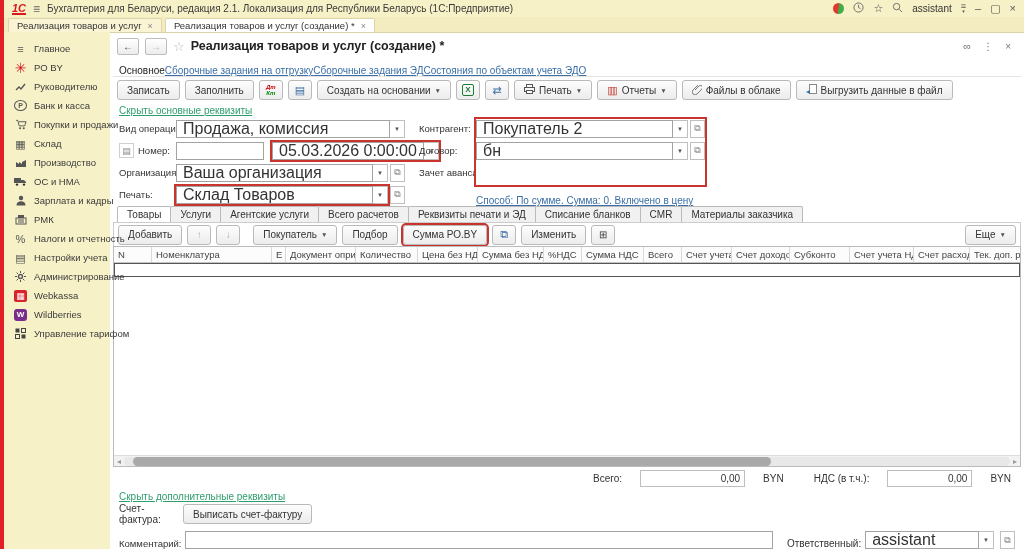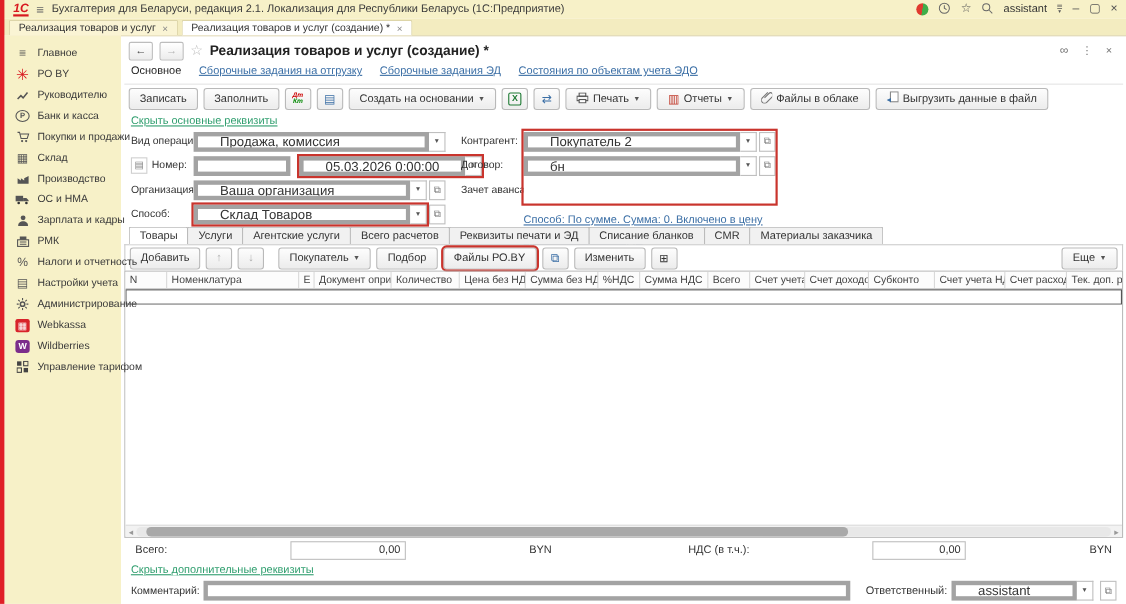--- a/index.html
+++ b/index.html
@@ -31,21 +31,21 @@
   .wk{background:#d8232a;color:#fff;border-radius:2px;font-size:9px;width:12px;height:12px}
   .wb{background:#7b2d8b;color:#fff;border-radius:3px;font-size:8px;font-weight:bold;width:12px;height:12px}
   
   .main{position:absolute;left:110px;top:32px;right:0;bottom:0;background:#fff;border-top:1px solid #d9d2a8;display:flex;flex-direction:column;padding:0 3px}
   .fhdr{height:26px;display:flex;align-items:center;gap:6px;padding:0 4px}
   .navbtn{width:22px;height:17px;border:1px solid #bdbdbd;border-radius:2px;background:linear-gradient(#fff,#ececec);display:inline-flex;align-items:center;justify-content:center;font-size:10px;color:#444;cursor:pointer}
   .navbtn.dis{color:#b5b5b5}
   .star{color:#b9b9b9;font-size:13px;cursor:pointer}
   .ftitle{font-size:12.5px;font-weight:bold;color:#222;white-space:nowrap}
   .fhdr-icons{margin-left:auto;display:flex;align-items:center;gap:12px;padding-right:6px;color:#777}
-  .navrow{height:18px;display:flex;align-items:flex-start;gap:16px;padding:0 6px;border-bottom:1px solid #e4e4e4}
+  .navrow{height:18px;display:flex;align-items:flex-end;gap:0;padding:0 6px;border-bottom:1px solid #e4e4e4}
   .navactive{color:#222}
   .blink{color:#3a6ea5;text-decoration:underline;cursor:pointer;white-space:nowrap}
   .glink{color:#2f9e6e;text-decoration:underline;cursor:pointer}
   
   .toolbar{height:26px;display:flex;align-items:center;gap:5px;padding:0 4px}
   .btn{display:inline-flex;align-items:center;gap:4px;height:20px;padding:0 9px;border:1px solid #b9b9b9;border-radius:3px;background:linear-gradient(#fdfdfd,#ececec);font-size:10px;color:#333;cursor:pointer;white-space:nowrap}
   .btn.primary{background:linear-gradient(#ffe173,#fcd24c);border-color:#cfa43c;font-weight:bold}
   .btn.iconb{width:24px;padding:0;justify-content:center}
   .caret{font-size:6.5px;color:#555}
   .dtkt{display:flex;flex-direction:column;font-size:6px;line-height:6px;font-weight:bold}
@@ -53,21 +53,21 @@
   .xls{color:#1e7b34;border:1px solid #1e7b34;font-size:8px;font-weight:bold;padding:0 2px;border-radius:2px;line-height:10px}
   .bluei{color:#3a6ea5;font-size:11px}
   .redi{color:#c0392b;font-size:11px}
   .hiderow{height:14px;display:flex;align-items:center;padding:0 6px}
   
   .fields{height:88px;display:flex;padding:2px 6px 0 6px;gap:14px}
   .fcolL{width:286px}
   .fcolR{width:286px}
   .frow{display:flex;align-items:center;height:19px;margin-bottom:3px}
   .flb{width:57px;min-width:57px;font-size:9.5px;color:#333;white-space:nowrap;overflow:hidden}
-  .inp{border:4px solid #a3a3a3;height:18px;display:flex;align-items:center;padding:0 20px;background:#fff;font-size:12px;white-space:nowrap;overflow:hidden;flex:1;cursor:text}
+  .inp{border:1px solid #a3a3a3;height:18px;display:flex;align-items:center;padding:0 6px;background:#fff;font-size:16px;white-space:nowrap;overflow:hidden;flex:1;cursor:text}
   .dd{width:15px;min-width:15px;height:18px;border:1px solid #bfbfbf;border-left:none;display:flex;align-items:center;justify-content:center;font-size:6px;color:#555;background:#fff;cursor:pointer}
   .openb{width:15px;min-width:15px;height:18px;display:flex;align-items:center;justify-content:center;border:1px solid #bfbfbf;margin-left:2px;color:#777;font-size:9px;background:#fff;cursor:pointer}
   .redbox{outline:2px solid #c9342d}
   .grp{display:flex;align-items:center;flex:1}
   .numic{width:15px;min-width:15px;height:15px;border:1px solid #cfcfcf;display:flex;align-items:center;justify-content:center;color:#888;font-size:9px;margin-right:4px;cursor:pointer}
   .redgroup{flex:1;outline:2px solid #c9342d}
   .rrow{display:flex;align-items:center;height:19px;margin-bottom:3px}
   .linkrow{height:17px;display:flex;align-items:flex-end;padding-left:57px}
   
   .gtabs{height:17px;display:flex;align-items:flex-end;padding:0 4px}
@@ -80,29 +80,29 @@
   .gridframe{flex:1;border:1px solid #bbb;display:flex;flex-direction:column;overflow:hidden}
   .ghead{height:16px;display:flex;border-bottom:1px solid #c5c5c5;background:#fcfcfc;overflow:hidden}
   .gh{display:flex;align-items:center;padding:0 4px;border-right:1px solid #d9d9d9;color:#444;font-size:9.5px;white-space:nowrap;overflow:hidden;cursor:pointer}
   .cursorrow{height:14px;border:1px solid #555;margin:0;background:#fff;cursor:pointer}
   .gbody{flex:1;background:#fff}
   .hscroll{height:11px;border-top:1px solid #ddd;background:#f2f2f2;display:flex;align-items:center}
   .harrow{width:10px;color:#999;font-size:8px;text-align:center;cursor:pointer}
   .htrack{flex:1;height:9px;background:#e8e8e8;border-radius:5px;position:relative}
   .hthumb{position:absolute;left:1%;width:72%;top:0;height:9px;background:#a9a9a9;border-radius:5px;cursor:grab}
   
-  .totrow{height:22px;display:flex;align-items:center;justify-content:space-between;gap:8px;padding:0 10px}
+  .totrow{height:22px;display:flex;align-items:center;justify-content:flex-end;gap:18px;padding:0 10px}
   .tlab{color:#333}
   .tinp{border:1px solid #bfbfbf;height:17px;display:flex;align-items:center;justify-content:flex-end;padding:0 4px;background:#fff;cursor:text}
   .tinp.w1{width:105px}.tinp.w2{width:85px}
   
   .hiderow2{height:14px;display:flex;align-items:center;padding:0 6px}
   .invrow{height:22px;display:flex;align-items:center;padding:0 6px;gap:4px}
   .invlb{width:60px}
-  .comrow{height:24px;display:flex;align-items:center;padding:0 6px;gap:4px}
+  .comrow{height:24px;display:flex;align-items:flex-end;padding:0 6px;gap:4px}
   .cominp{width:588px}
   .rlab{margin-left:10px;white-space:nowrap}
 </style>
 </head>
 <body>
 
 <div class="redstrip"></div>
 
 <div class="titlebar">
   <span class="logo1c">1С</span>
@@ -350,21 +350,21 @@
       </div>
       <div class="frow">
         <span class="flb">Организация:</span>
         <div class="grp">
             <div class="inp">Ваша организация</div>
             <span class="dd">▼</span>
           </div>
         <span class="openb">⧉</span>
       </div>
       <div class="frow">
-        <span class="flb">Способ:</span>
+        <span class="flb">Печать:</span>
         <div class="grp redbox">
             <div class="inp">Склад Товаров</div>
             <span class="dd">▼</span>
           </div>
         <span class="openb">⧉</span>
       </div>
     </div>
     <div class="fcolR">
       <div style="display:flex">
         <div style="width:57px;min-width:57px">
@@ -413,21 +413,21 @@
 
   <div class="gtoolbar">
     <button class="btn">Добавить</button>
     <button class="btn iconb dis">↑</button>
     <button class="btn iconb dis">↓</button>
     <button class="btn" style="margin-left:8px">
         <span>Покупатель</span>
         <span class="caret">▼</span>
       </button>
     <button class="btn">Подбор</button>
-    <button class="btn redbox">Файлы РО.BY</button>
+    <button class="btn redbox">Сумма РО.BY</button>
     <button class="btn iconb">
         <span class="bluei">⧉</span>
       </button>
     <button class="btn">Изменить</button>
     <button class="btn iconb">
         <span>⊞</span>
       </button>
     <button class="btn mright">
         <span>Еще</span>
         <span class="caret">▼</span>
@@ -469,20 +469,24 @@
     <div class="tinp w1">0,00</div>
     <span class="tlab">BYN</span>
     <span class="tlab" style="margin-left:12px">НДС (в т.ч.):</span>
     <div class="tinp w2">0,00</div>
     <span class="tlab">BYN</span>
   </div>
 
   <div class="hiderow2">
       <span class="glink">Скрыть дополнительные реквизиты</span>
     </div>
+  <div class="invrow">
+    <span class="invlb">Счет-фактура:</span>
+    <button class="btn">Выписать счет-фактуру</button>
+  </div>
   <div class="comrow">
     <span class="flb" style="width:62px;min-width:62px">Комментарий:</span>
     <div class="inp cominp" style="flex:0 0 588px"></div>
     <span class="rlab">Ответственный:</span>
     <div class="grp">
         <div class="inp">assistant</div>
         <span class="dd">▼</span>
       </div>
     <span class="openb">⧉</span>
   </div>

